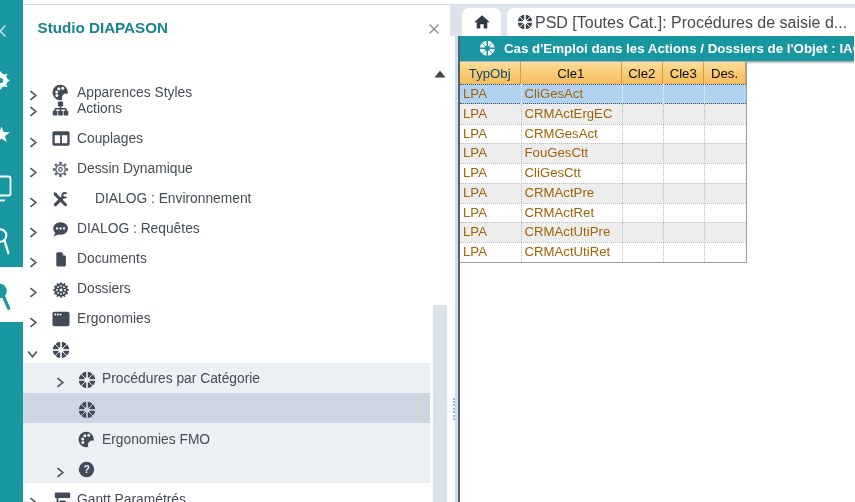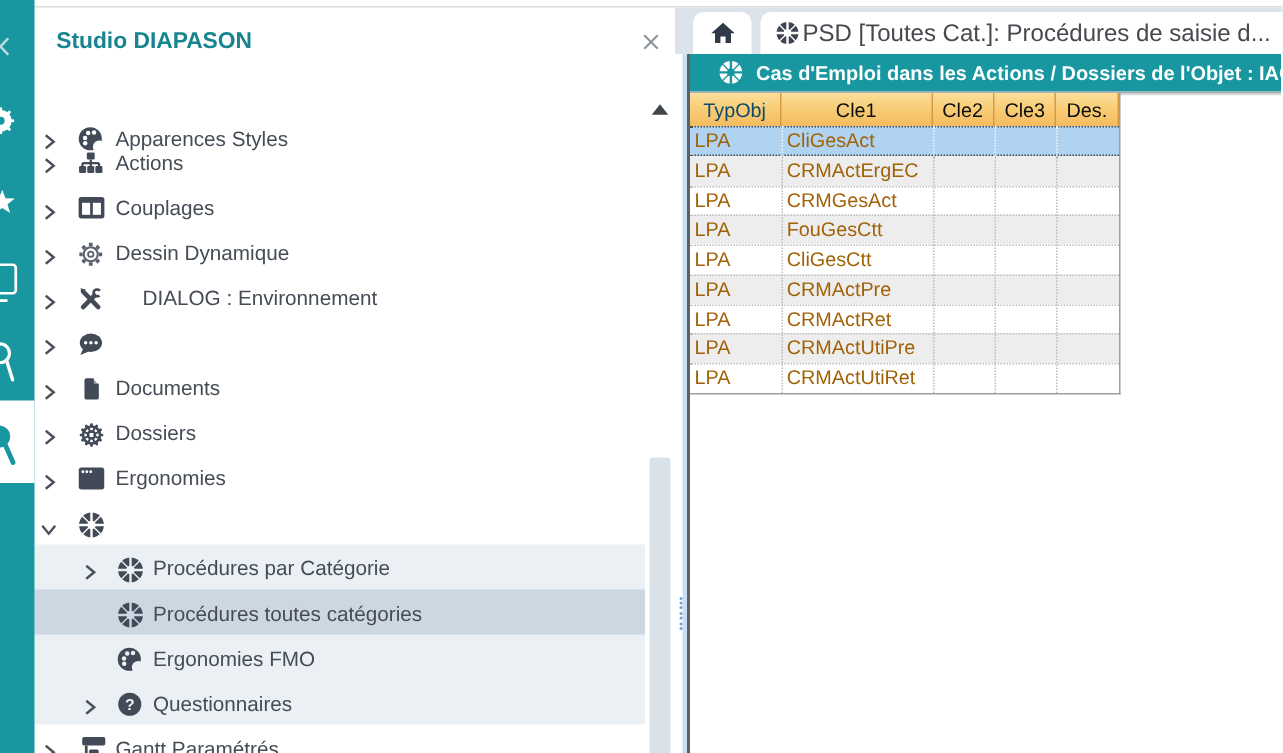--- a/index.html
+++ b/index.html
@@ -134,20 +134,21 @@
       </svg></span>
     <span style="position:absolute;left:29px;top:8px"><svg width="17" height="17" viewBox="0 0 17 17">
         <ellipse cx="8.6" cy="7.5" rx="7.4" ry="6.2" fill="#424a57"></ellipse>
         <path d="M3.6 11.2 L1.5 15.6 L7.6 13.1 Z" fill="#424a57"></path>
         <g fill="#ffffff">
           <circle cx="5.1" cy="7.5" r="1.15"></circle>
           <circle cx="8.6" cy="7.5" r="1.15"></circle>
           <circle cx="12.1" cy="7.5" r="1.15"></circle>
         </g>
       </svg></span>
+    <span class="tx" style="left:54px">DIALOG : Requêtes</span>
   </div>
 <div class="trow" style="top:242.70000000000002px">
     <span style="position:absolute;left:6px;top:11px"><svg width="9" height="11" viewBox="0 0 9 11">
         <polyline points="1.5,1.2 6.8,5.5 1.5,9.8" fill="none" stroke="#4a515b" stroke-width="1.6"></polyline>
       </svg></span>
     <span style="position:absolute;left:29px;top:8px"><svg width="17" height="17" viewBox="0 0 17 17">
         <path d="M4.3 1.2 h5.9 l3.7 3.7 v9.2 a1.3 1.3 0 0 1 -1.3 1.3 h-7 a1.3 1.3 0 0 1 -1.3 -1.3 V2.5 a1.3 1.3 0 0 1 1.3 -1.3 z" fill="#424a57"></path>
         <path d="M10.6 0.9 L14.3 4.6 L10.6 4.6 Z" fill="#ffffff"></path>
         <path d="M10.6 2.2 L13 4.6 L10.6 4.6 Z" fill="#424a57" opacity="0.55"></path>
       </svg></span>
@@ -243,42 +244,40 @@
         <g stroke="#cdd7e2" stroke-width="1.6">
           <line x1="9.0" y1="0" x2="9.0" y2="18"></line>
           <line x1="0" y1="9.0" x2="18" y2="9.0"></line>
         </g>
         <g stroke="#cdd7e2" stroke-width="0.9">
           <line x1="2.3" y1="2.3" x2="15.7" y2="15.7"></line>
           <line x1="15.7" y1="2.3" x2="2.3" y2="15.7"></line>
         </g>
         <circle cx="9.0" cy="9.0" r="2.79" fill="#cdd7e2"></circle>
       </svg></span>
-    <span class="tx" style="left:79px">Procédures toutes catégories</span>
   </div>
 <div class="trow" style="top:423.0px">
     <span style="position:absolute;left:54.5px;top:8px"><svg width="17" height="17" viewBox="0 0 17 17">
         <circle cx="8.2" cy="8.5" r="7.7" fill="#424a57"></circle>
         <circle cx="14.2" cy="13.9" r="4.3" fill="#edf1f5"></circle>
         <circle cx="4.7" cy="8.0" r="1.5" fill="#edf1f5"></circle>
         <circle cx="6.8" cy="4.7" r="1.5" fill="#edf1f5"></circle>
         <circle cx="10.7" cy="4.3" r="1.5" fill="#edf1f5"></circle>
         <circle cx="4.8" cy="11.5" r="1.5" fill="#edf1f5"></circle>
       </svg></span>
     <span class="tx" style="left:79px">Ergonomies FMO</span>
   </div>
 <div class="trow" style="top:453.05px">
     <span style="position:absolute;left:33px;top:11px"><svg width="9" height="11" viewBox="0 0 9 11">
         <polyline points="1.5,1.2 6.8,5.5 1.5,9.8" fill="none" stroke="#4a515b" stroke-width="1.6"></polyline>
       </svg></span>
     <span style="position:absolute;left:54.5px;top:8px"><svg width="17" height="17" viewBox="0 0 17 17">
         <circle cx="8.5" cy="8.5" r="7.7" fill="#424a57"></circle>
         <text x="8.6" y="12.2" text-anchor="middle" font-family="Liberation Sans" font-size="10.5" font-weight="bold" fill="#edf1f5">?</text>
       </svg></span>
-    <span class="tx" style="left:79px">Questionnaires</span>
   </div>
 <div class="trow" style="top:483.09999999999997px">
     <span style="position:absolute;left:6px;top:11px"><svg width="9" height="11" viewBox="0 0 9 11">
         <polyline points="1.5,1.2 6.8,5.5 1.5,9.8" fill="none" stroke="#4a515b" stroke-width="1.6"></polyline>
       </svg></span>
     <span style="position:absolute;left:29px;top:8px"><svg width="19" height="13" viewBox="0 0 19 13">
         <g fill="#424a57">
           <rect x="2.8" y="0.4" width="15.4" height="5.6" rx="1.2"></rect>
           <rect x="4.6" y="6" width="1.8" height="7"></rect>
           <rect x="7.4" y="8.6" width="6.4" height="4.4" rx="1"></rect>

